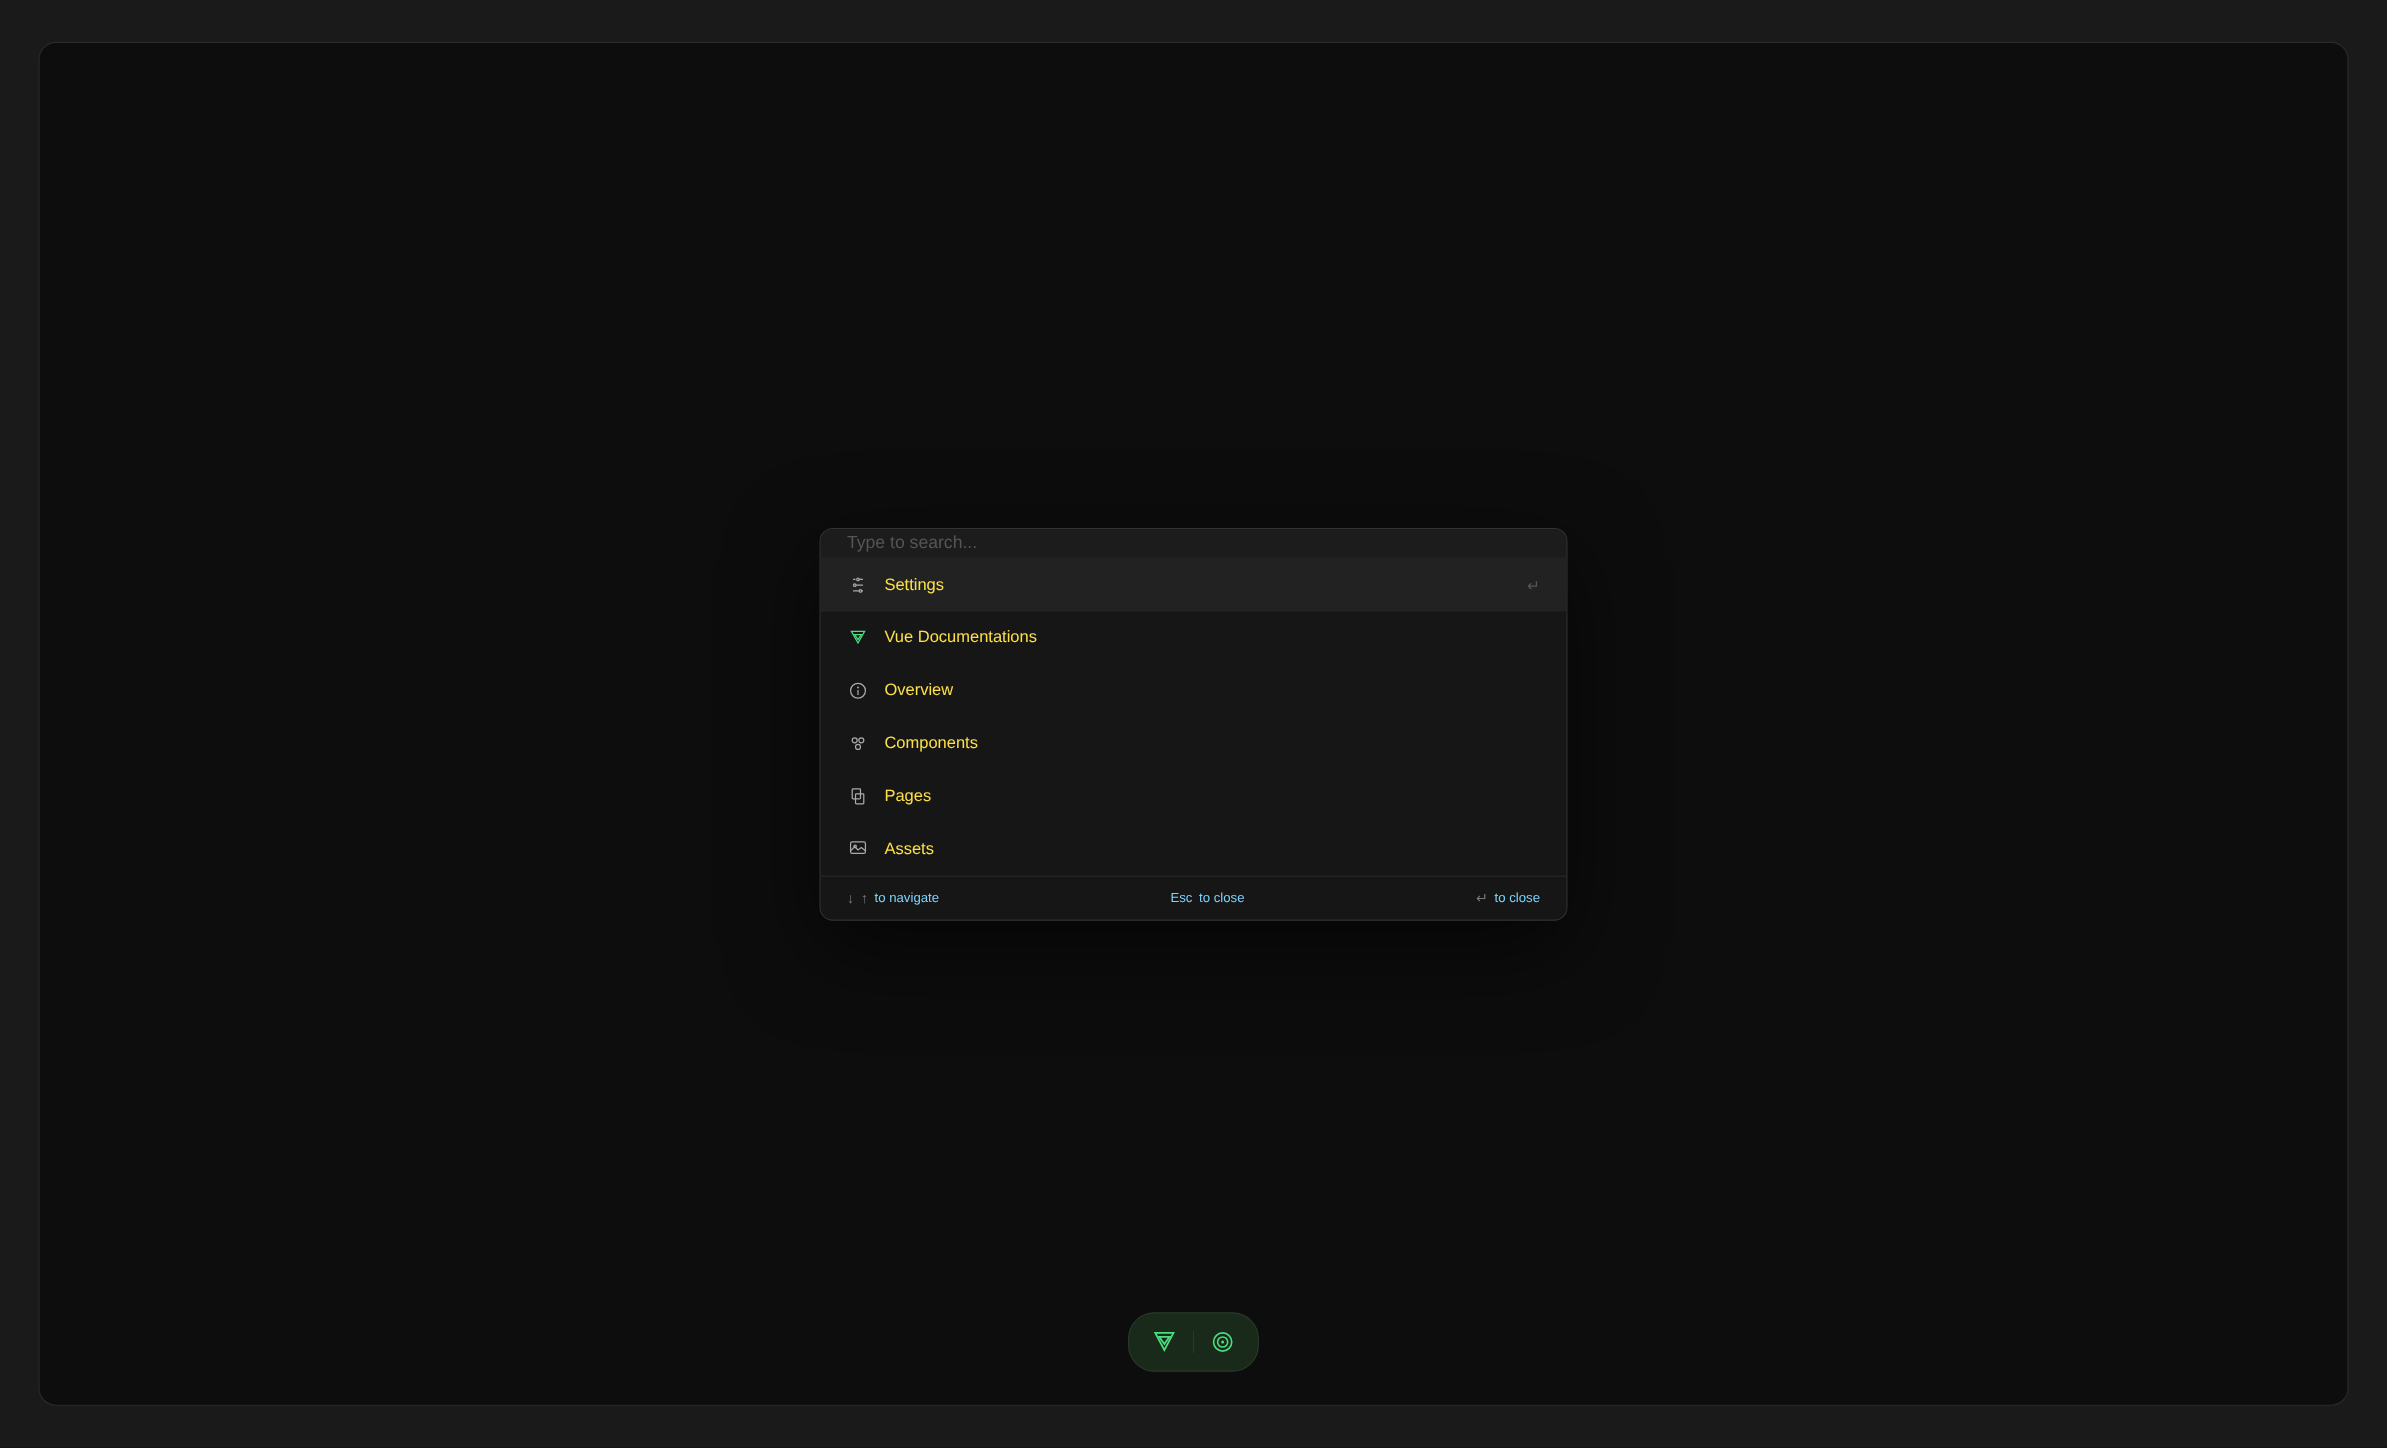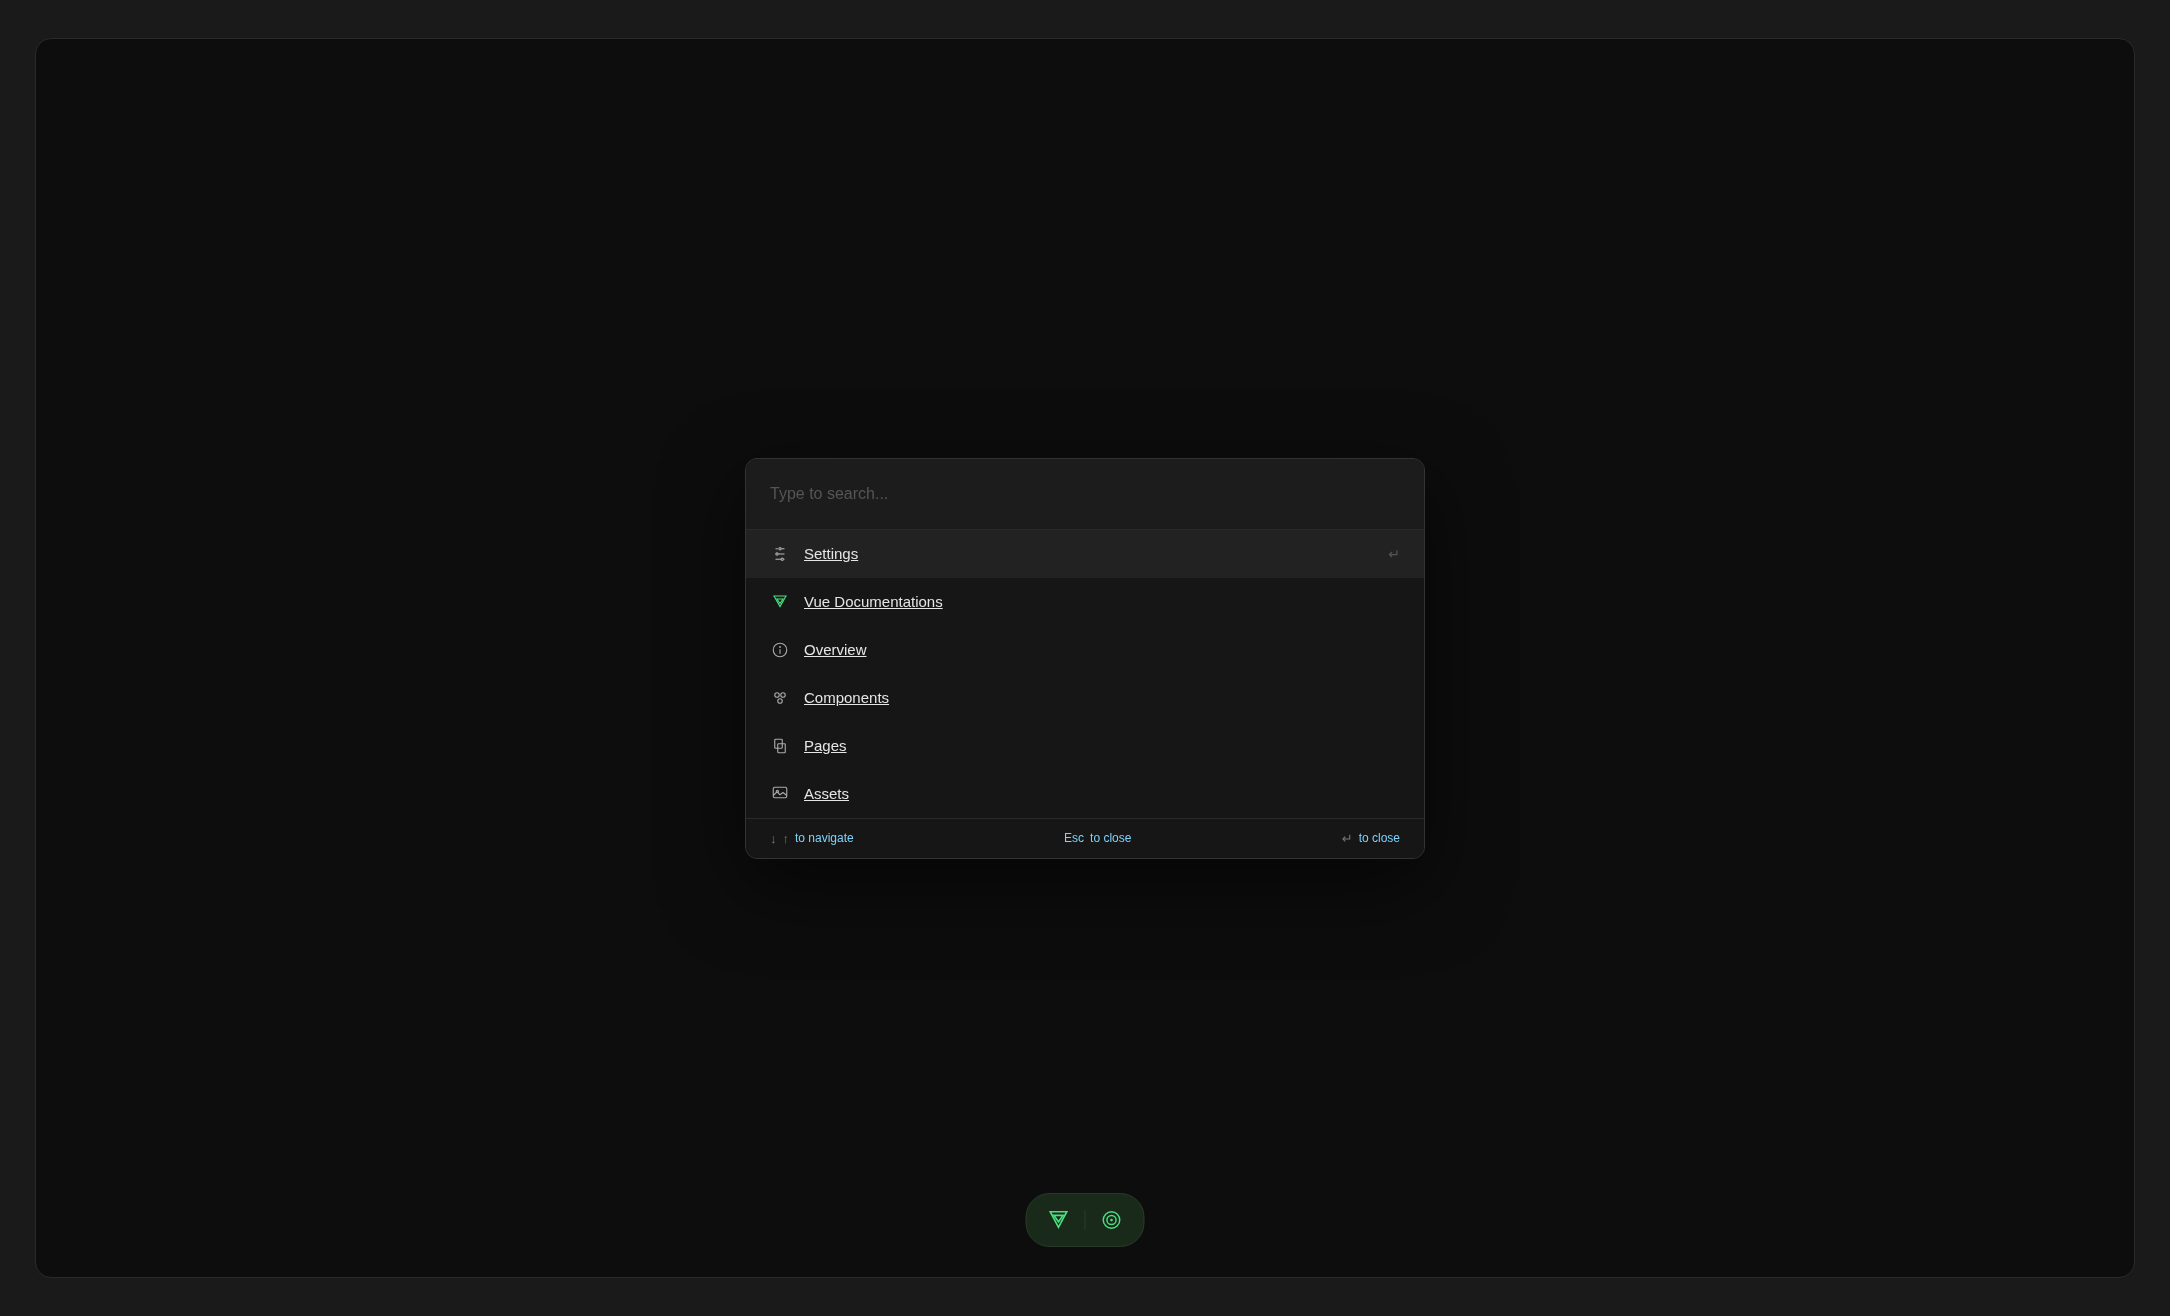--- a/index.html
+++ b/index.html
@@ -38,21 +38,21 @@
     .command-palette {
       width: 680px;
       background: #1c1c1c;
       border: 1px solid #333;
       border-radius: 12px;
       overflow: hidden;
       box-shadow: 0 25px 80px rgba(0,0,0,0.6);
     }
 
     .search-bar {
-      padding: 26px 24px;
+      padding: 4px 24px;
       border-bottom: 1px solid #2a2a2a;
       background: #1c1c1c;
     }
 
     .search-bar input {
       width: 100%;
       background: transparent;
       border: none;
       outline: none;
       color: #666;
@@ -76,24 +76,23 @@
       cursor: pointer;
       position: relative;
     }
 
     .result-item:hover,
     .result-item.active {
       background: #222;
     }
 
     .result-item .item-label {
-      color: #e5e5e5;
+      color: #fde047;
       font-size: 15px;
       flex: 1;
-      text-decoration: underline;
     }
 
     .result-item .enter-icon {
       color: #555;
       font-size: 14px;
     }
 
     .item-icon {
       width: 20px;
       height: 20px;

